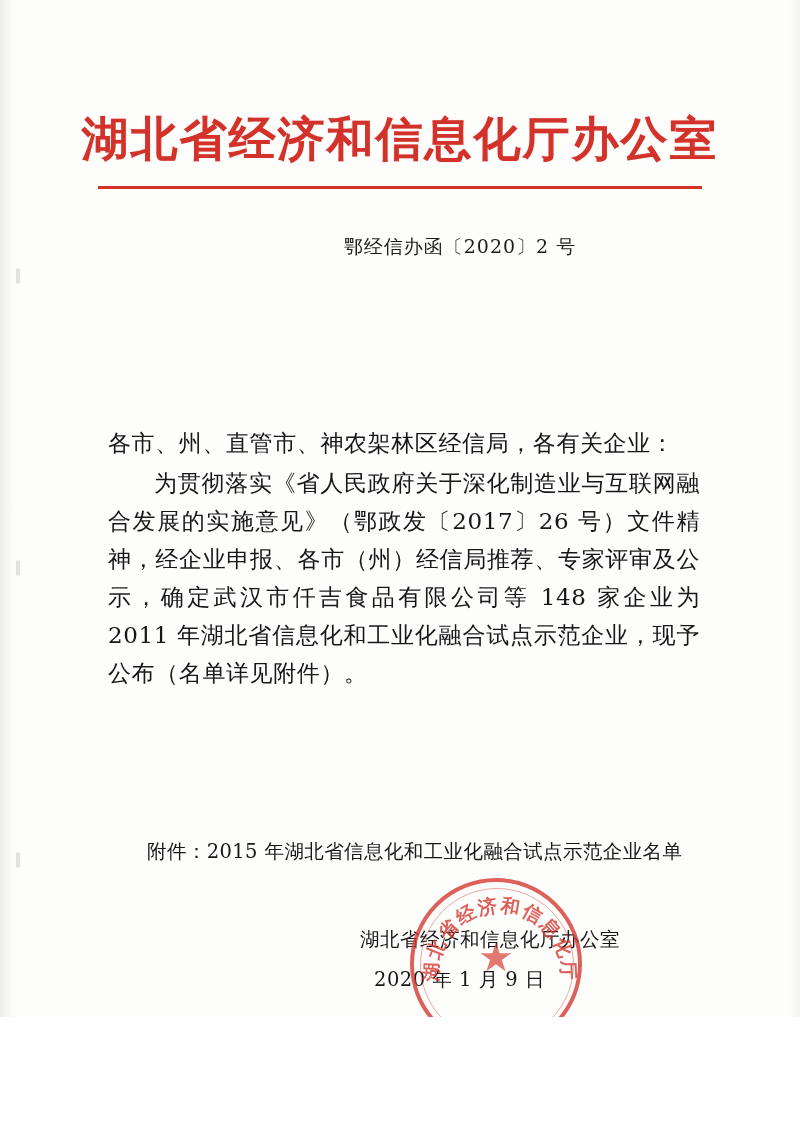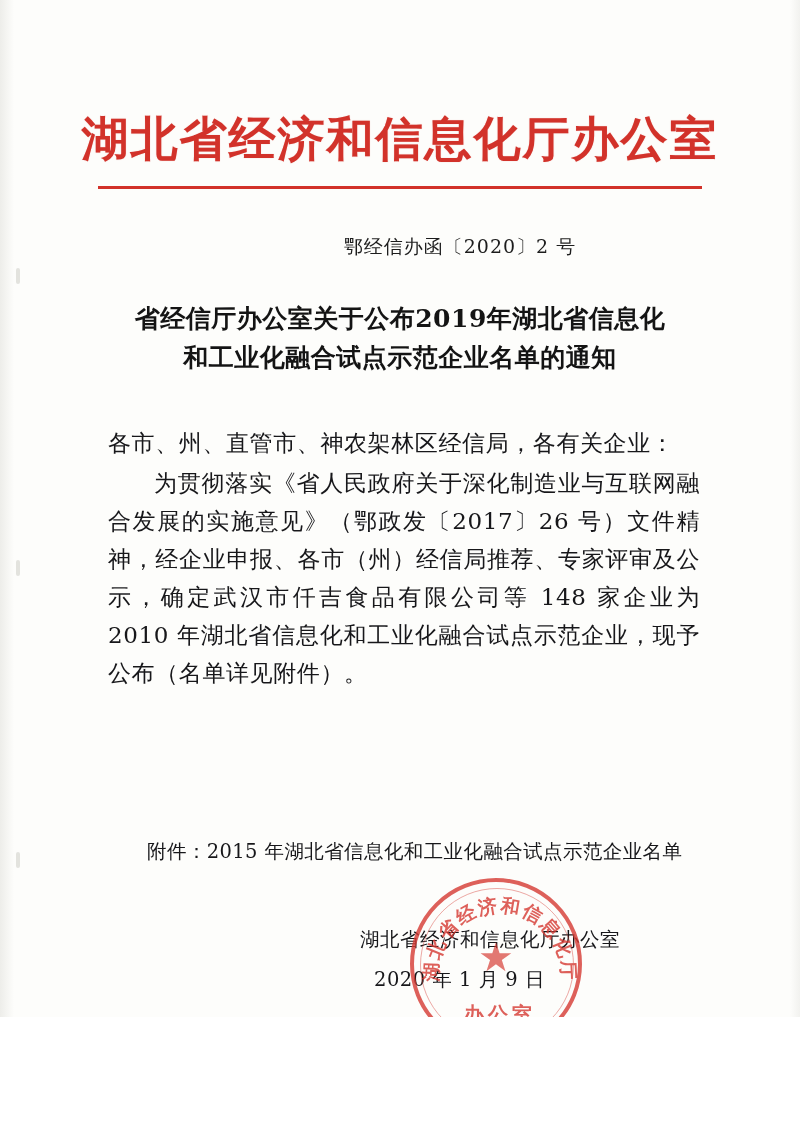--- a/index.html
+++ b/index.html
@@ -235,46 +235,41 @@
   <div class="doc-header">
     <span class="title">湖北省经济和信息化厅办公室</span>
   </div>
 
   <div class="red-rule"></div>
 
   <div class="doc-number">
     <span class="num-inner">鄂经信办函〔2020〕2 号</span>
   </div>
 
-  <div class="doc-subject">
-    <span class="line line1">省经信厅办公室关于公布2019年湖北省信息化</span>
-    <span class="line line2">和工业化融合试点示范企业名单的通知</span>
-  </div>
 
   <div class="doc-body">
     <p class="salutation">各市、州、直管市、神农架林区经信局，各有关企业：</p>
-    <p class="indent">为贯彻落实《省人民政府关于深化制造业与互联网融合发展的实施意见》（鄂政发〔2017〕26 号）文件精神，经企业申报、各市（州）经信局推荐、专家评审及公示，确定武汉市仟吉食品有限公司等 148 家企业为 2010 年湖北省信息化和工业化融合试点示范企业，现予公布（名单详见附件）。</p>
+    <p class="indent">为贯彻落实《省人民政府关于深化制造业与互联网融合发展的实施意见》（鄂政发〔2017〕26 号）文件精神，经企业申报、各市（州）经信局推荐、专家评审及公示，确定武汉市仟吉食品有限公司等 148 家企业为 2011 年湖北省信息化和工业化融合试点示范企业，现予公布（名单详见附件）。</p>
   </div>
 
   <div class="attachment-line">附件：2015 年湖北省信息化和工业化融合试点示范企业名单</div>
 
   <div class="signature">
     <span class="org">湖北省经济和信息化厅办公室</span>
     <span class="date">2020 年 1 月 9 日</span>
   </div>
 
   <div class="seal">
     <div class="inner-ring"></div>
     <svg class="arc-text" viewBox="0 0 172 172">
       <defs>
         <path id="sealArc" d="M 24,92 A 62,62 0 0 1 148,92"></path>
       </defs>
       <text text-anchor="middle">
         <textPath href="#sealArc" startOffset="50%">湖北省经济和信息化厅</textPath>
       </text>
     </svg>
     <div class="star">★</div>
-    <div class="bottom-text">办公室</div>
   </div>
 
   <div class="red-rule-bottom"></div>
 
 </div>
 
 </body></html>

